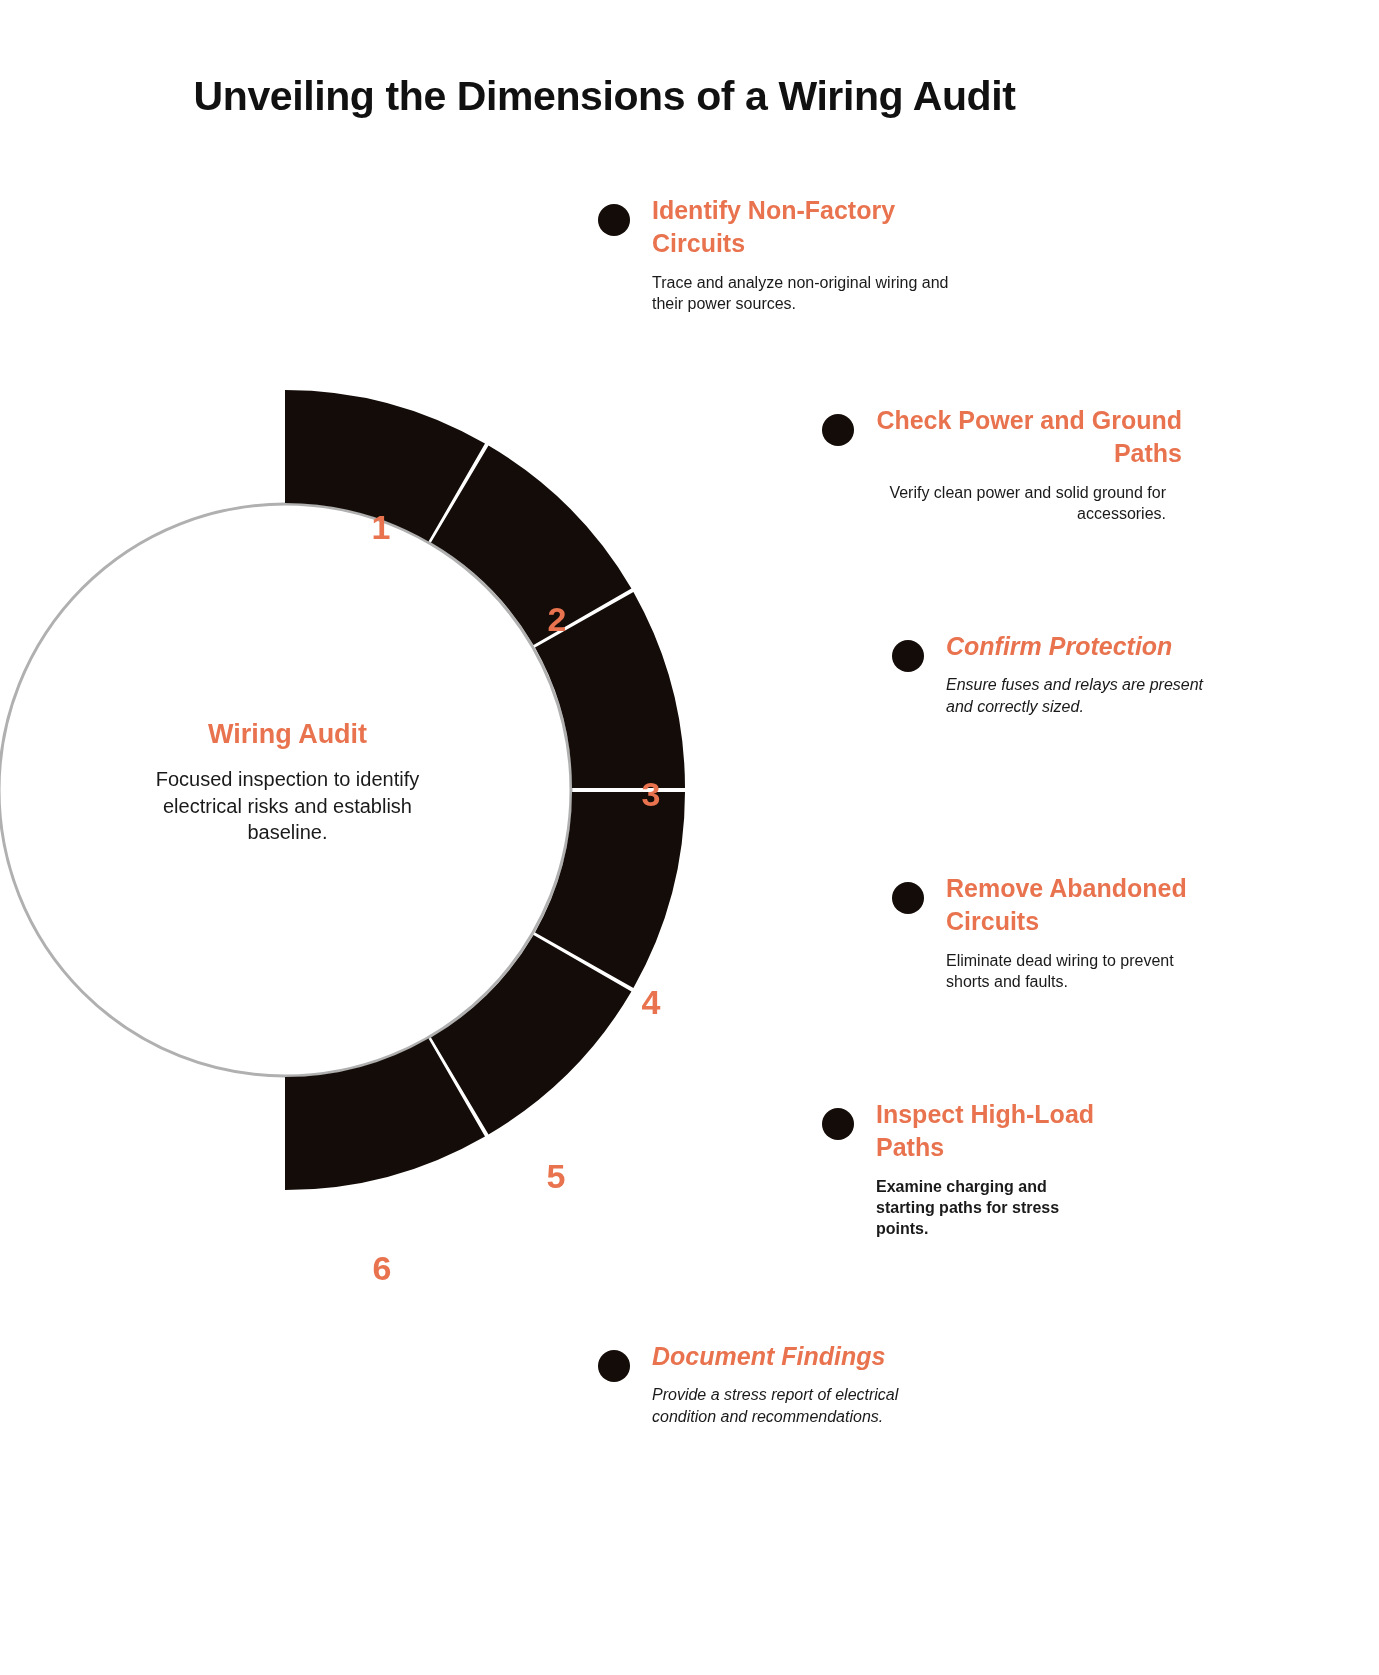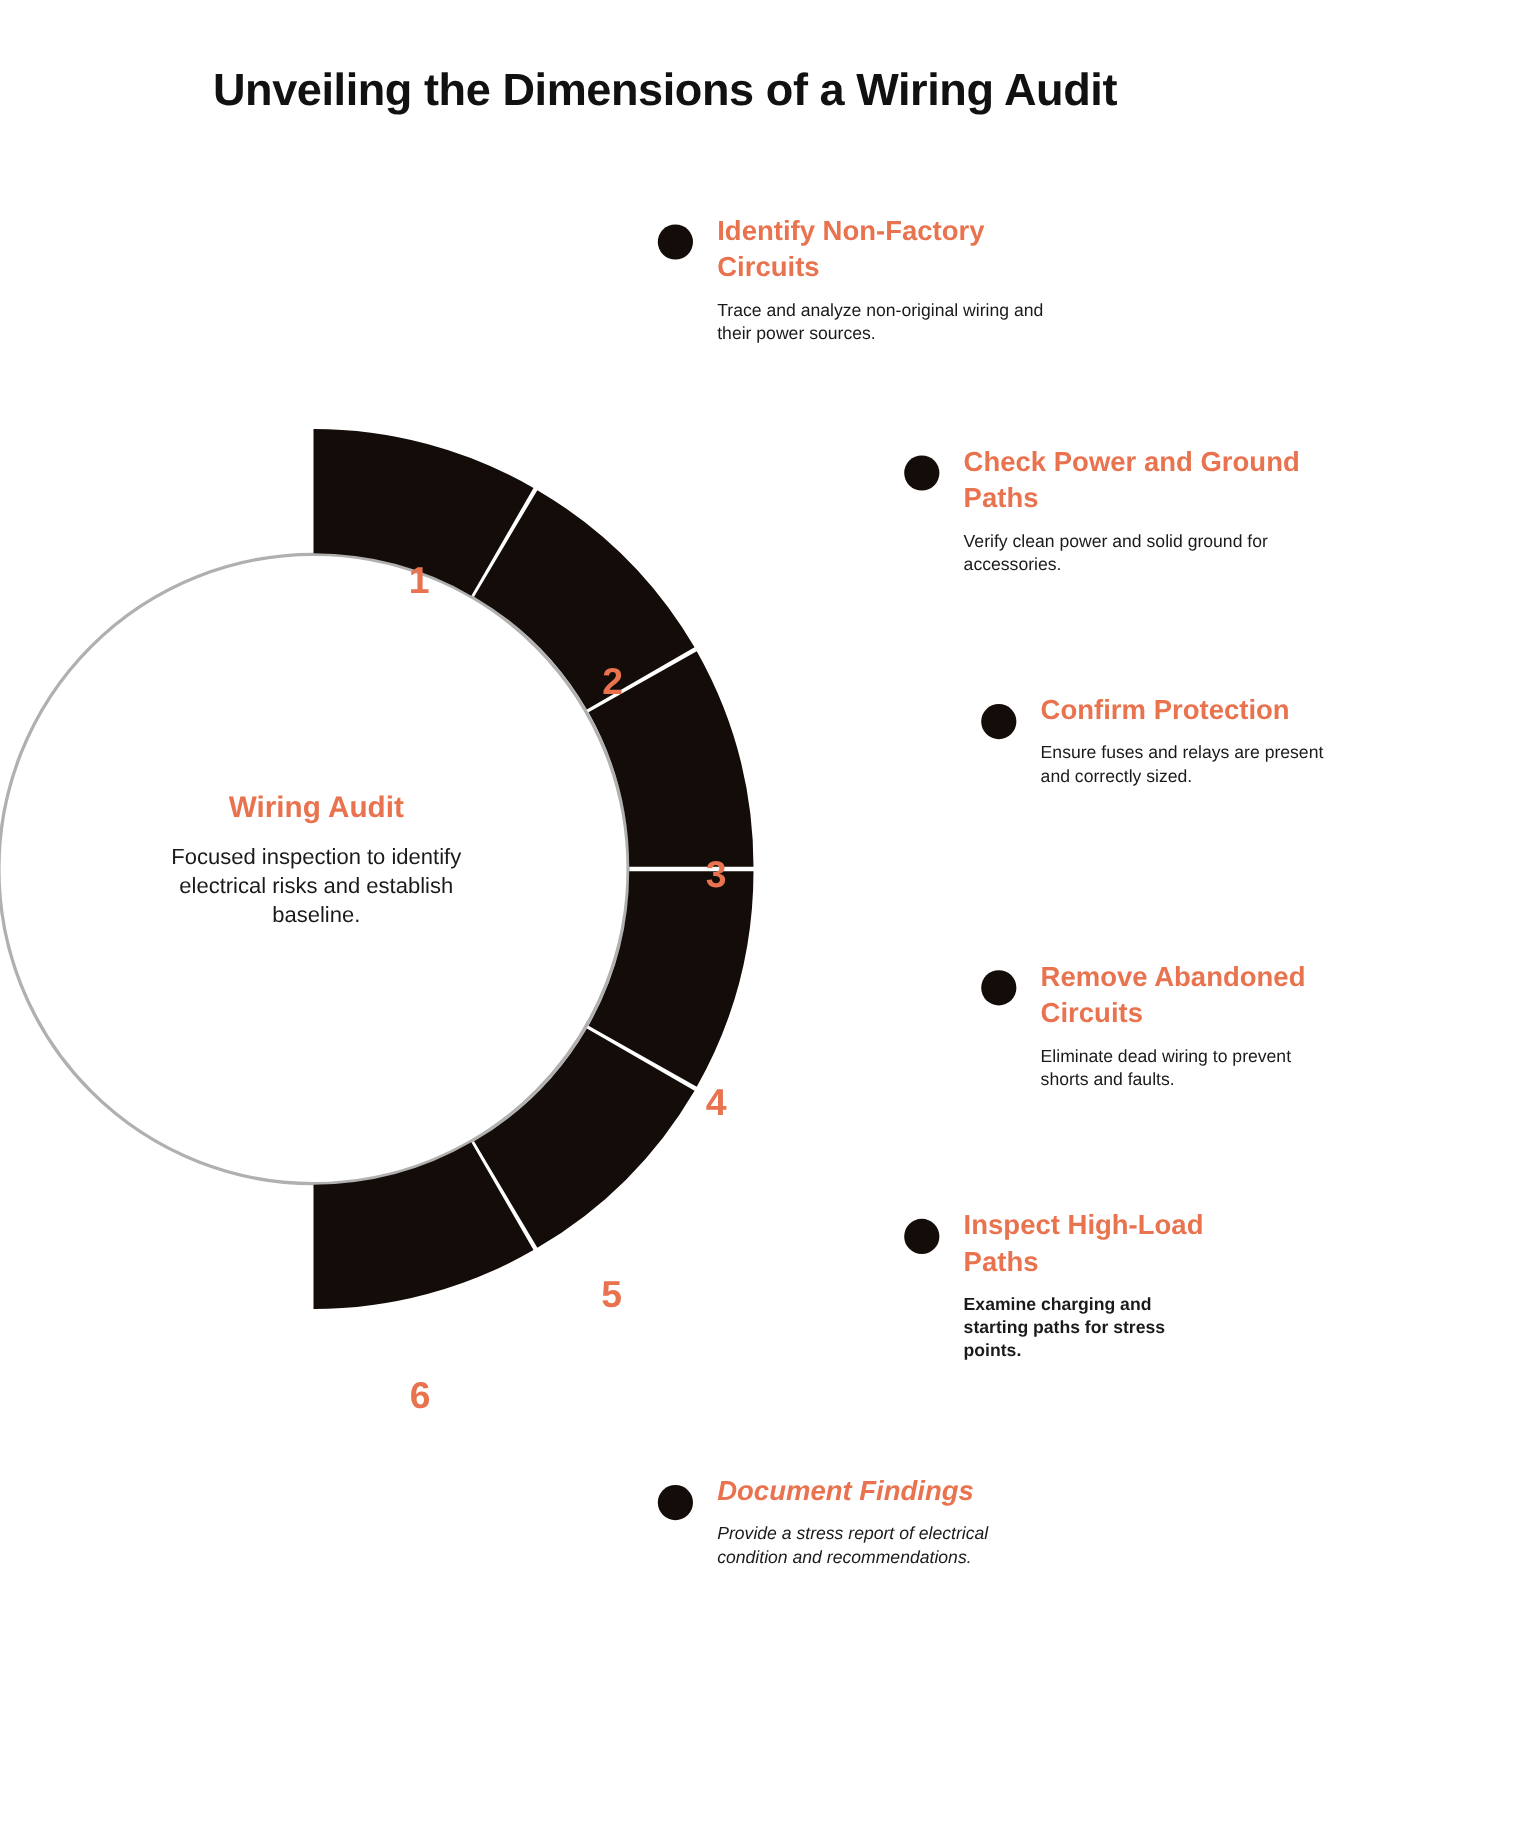--- a/index.html
+++ b/index.html
@@ -12,21 +12,21 @@
     height: 1675px;
     position: relative;
     overflow: hidden;
     font-family: "Liberation Sans", sans-serif;
     color: #111111;
   }
 
   
   #chart-title {
     position: absolute;
-    top: 58px;
+    top: 73px;
     left: 0;
     width: 1209px;
     text-align: center;
     font-size: 41px;
     font-weight: bold;
     letter-spacing: -0.4px;
     color: #111111;
     font-family: "Liberation Sans", sans-serif;
   }
 
@@ -97,24 +97,24 @@
     font-size: 16px;
     line-height: 1.33;
     color: #1a1a1a;
     margin: 0;
   }
 
   
   #callout-1 { left: 598px; top: 162px; width: 360px; margin-top: 32px; }
   #callout-1 .c-desc { width: 300px; }
 
-  #callout-2 { left: 822px; top: 404px; width: 360px; }
+  #callout-2 { left: 822px; top: 404px; width: 360px; text-align: right; }
   #callout-2 .c-desc { width: 290px; }
 
-  #callout-3 { left: 892px; top: 630px; width: 340px; }
+  #callout-3 { left: 892px; top: 630px; width: 340px; font-style: italic; }
   #callout-3 .c-desc { width: 285px; }
 
   #callout-4 { left: 892px; top: 872px; width: 360px; }
   #callout-4 .c-desc { width: 260px; }
 
   #callout-5 { left: 822px; top: 1098px; width: 340px; }
   #callout-5 .c-desc { width: 230px; font-weight: bold; }
 
   #callout-6 { left: 598px; top: 1340px; width: 360px; font-style: italic; }
   #callout-6 .c-desc { width: 250px; }

